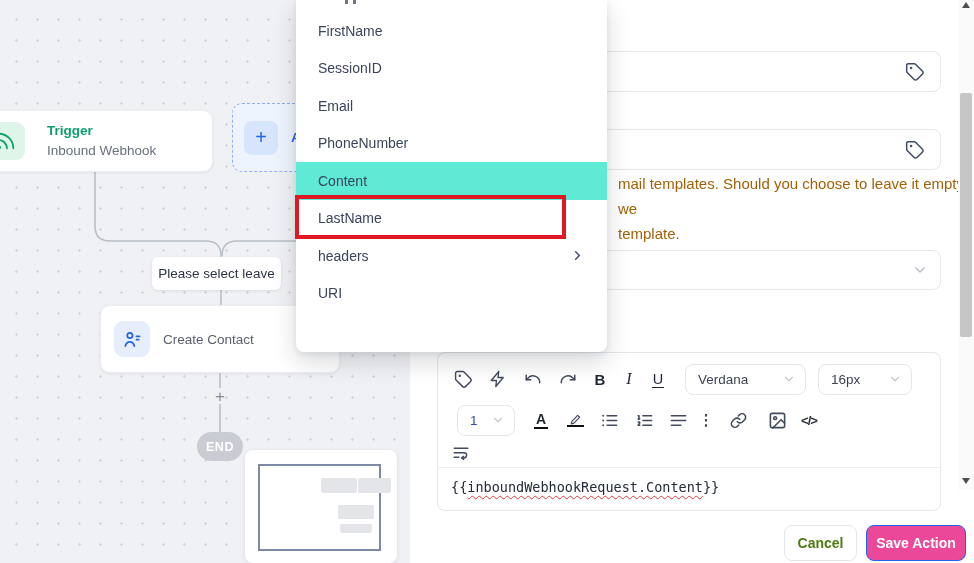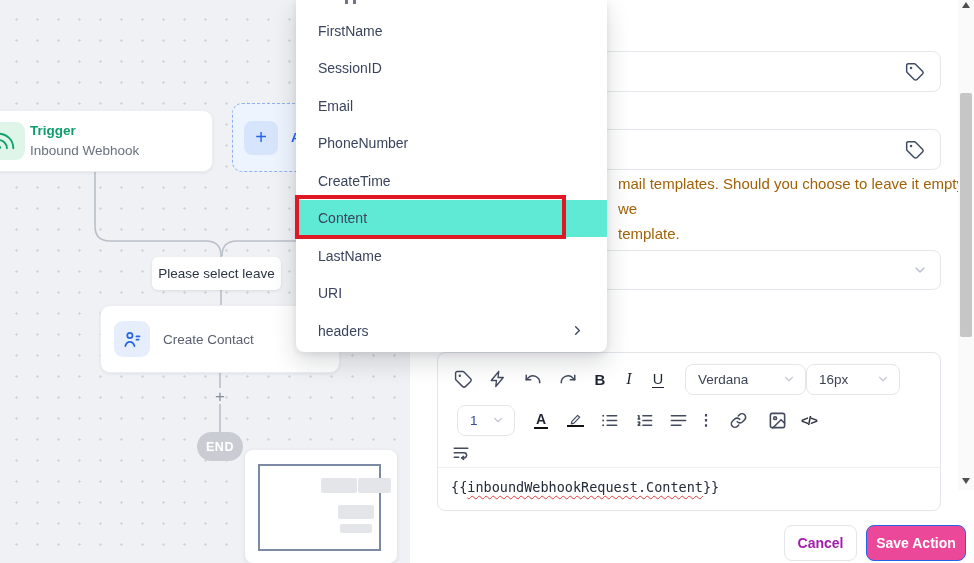--- a/index.html
+++ b/index.html
@@ -45,21 +45,21 @@
   .tbtn{display:flex;align-items:center;justify-content:center;cursor:pointer;color:#424a5c}
   .tsel{height:31px;border:1px solid #e4e7ea;border-radius:8px;display:flex;align-items:center;
     justify-content:space-between;padding:0 9px 0 12px;font-size:13.5px;color:#3c4354;background:#fff}
   .tb-divider{position:absolute;left:0;top:114px;width:100%;border-top:1px solid #edeff2}
   .ed-content{position:absolute;left:13px;top:126px;font-family:"DejaVu Sans Mono","Liberation Mono",monospace;
     font-size:13.5px;color:#232a38;white-space:nowrap}
   .squig{text-decoration-line:underline;text-decoration-style:wavy;text-decoration-color:#e23c3c;
     text-decoration-thickness:1px;text-underline-offset:3px}
   .btn{position:absolute;top:525px;height:36px;border-radius:8px;font-size:14px;font-weight:700;
     display:flex;align-items:center;justify-content:center;cursor:pointer}
-  .btn-cancel{left:374px;width:73px;background:#fff;border:1px solid #e3e6ea;color:#a21caf}
+  .btn-cancel{left:374px;width:73px;background:#fff;border:1px solid #e3e6ea;color:#4d7c0f}
   .btn-save{left:456px;width:100px;background:#ec4899;border:1px solid #2563eb;color:#fff}
 
   
   .sbar{position:absolute;left:548px;top:0;width:16px;height:490px;background:#fafafa;z-index:12}
   .sthumb{position:absolute;left:2px;top:93px;width:12px;height:244px;background:#c6c6c6;border-radius:2px}
   .sarrow{position:absolute;left:4px;width:0;height:0;border-left:4px solid transparent;border-right:4px solid transparent}
   .sarrow.up{top:2px;border-bottom:6px solid #4f4f4f}
   .sarrow.down{top:478px;border-top:6px solid #4f4f4f}
 
   
@@ -89,21 +89,21 @@
     </svg>
 
     <div class="node" style="left:-50px;top:110px;width:263px;height:62px">
       <span class="node-ic" style="margin-left:36px;background:#e0f5ea;color:#0ea36b">
         <svg class="ic" width="22" height="22" viewBox="0 0 24 24" fill="none" stroke="currentColor" stroke-width="2" stroke-linecap="round">
           <circle cx="5" cy="19" r="1.6" fill="currentColor" stroke="none"></circle>
           <path d="M4 11a9 9 0 0 1 9 9"></path>
             <path d="M4 4a16 16 0 0 1 16 16"></path>
         </svg>
       </span>
-      <span style="margin-left:5px">
+      <span style="margin-left:22px">
         <div class="n-title">Trigger</div>
         <div class="n-sub">Inbound Webhook</div>
       </span>
     </div>
 
     <div class="addbox">
       <span class="addsq">+</span>
       <span class="addlbl">Add</span>
     </div>
 
@@ -202,21 +202,21 @@
           <span style="font-size:14.5px;color:#1f2633;border-bottom:1.5px solid #1f2633;padding:0 1px">U</span>
         </span>
         <span class="tsel" style="width:121px;margin-left:12px">
           <span>Verdana</span>
           <span style="color:#c3c8d0">
             <svg class="ic" width="14" height="14" viewBox="0 0 24 24" fill="none" stroke="currentColor" stroke-width="2" stroke-linecap="round" stroke-linejoin="round">
                 <path d="m6 9 6 6 6-6"></path>
               </svg>
           </span>
         </span>
-        <span class="tsel" style="width:94px;margin-left:0">
+        <span class="tsel" style="width:94px;margin-left:12px">
           <span>16px</span>
           <span style="color:#c3c8d0">
             <svg class="ic" width="14" height="14" viewBox="0 0 24 24" fill="none" stroke="currentColor" stroke-width="2" stroke-linecap="round" stroke-linejoin="round">
                 <path d="m6 9 6 6 6-6"></path>
               </svg>
           </span>
         </span>
       </div>
 
       <div class="tbrow" style="top:51px;height:32px">
@@ -315,37 +315,34 @@
       </div>
     <div class="ditem">
         <span>SessionID</span>
       </div>
     <div class="ditem">
         <span>Email</span>
       </div>
     <div class="ditem">
         <span>PhoneNumber</span>
       </div>
-    <div class="ditem">
-        <span>CreateTime</span>
-      </div>
     <div class="ditem hl">
         <span>Content</span>
       </div>
     <div class="ditem">
         <span>LastName</span>
-      </div>
-    <div class="ditem">
-        <span>URI</span>
       </div>
     <div class="ditem" style="justify-content:space-between">
       <span>headers</span>
       <span style="color:#3f4b63">
         <svg class="ic" width="15" height="15" viewBox="0 0 24 24" fill="none" stroke="currentColor" stroke-width="2.2" stroke-linecap="round" stroke-linejoin="round">
             <path d="m9 6 6 6-6 6"></path>
           </svg>
       </span>
     </div>
+    <div class="ditem">
+        <span>URI</span>
+      </div>
   </div>
 
   <div class="redrect"></div>
 
 </div>
 
 </body></html>

